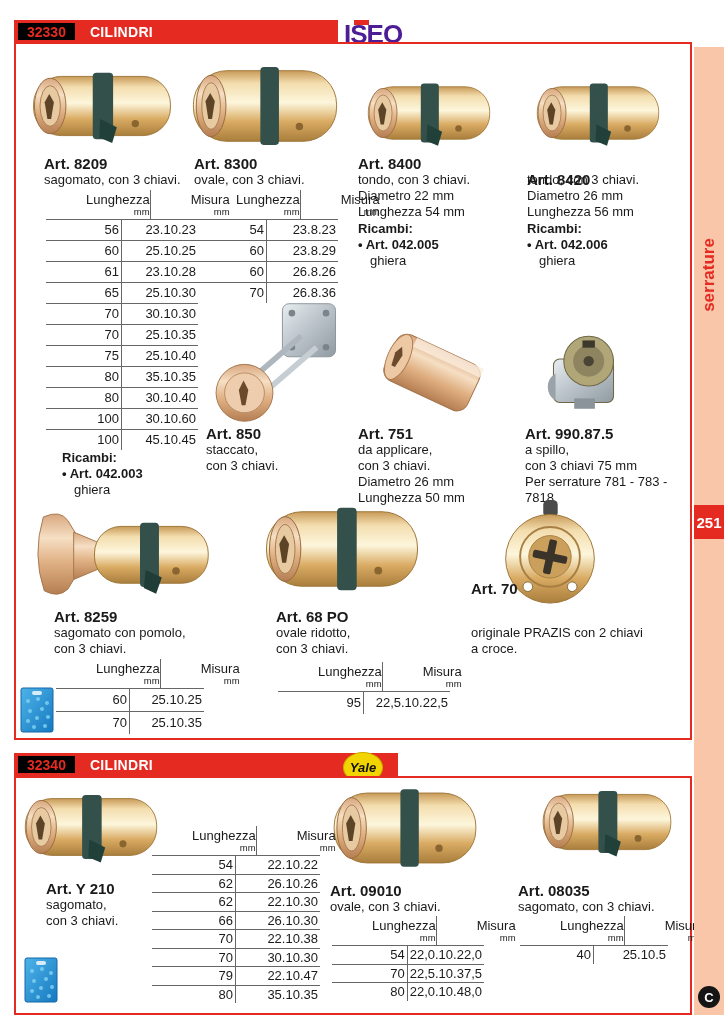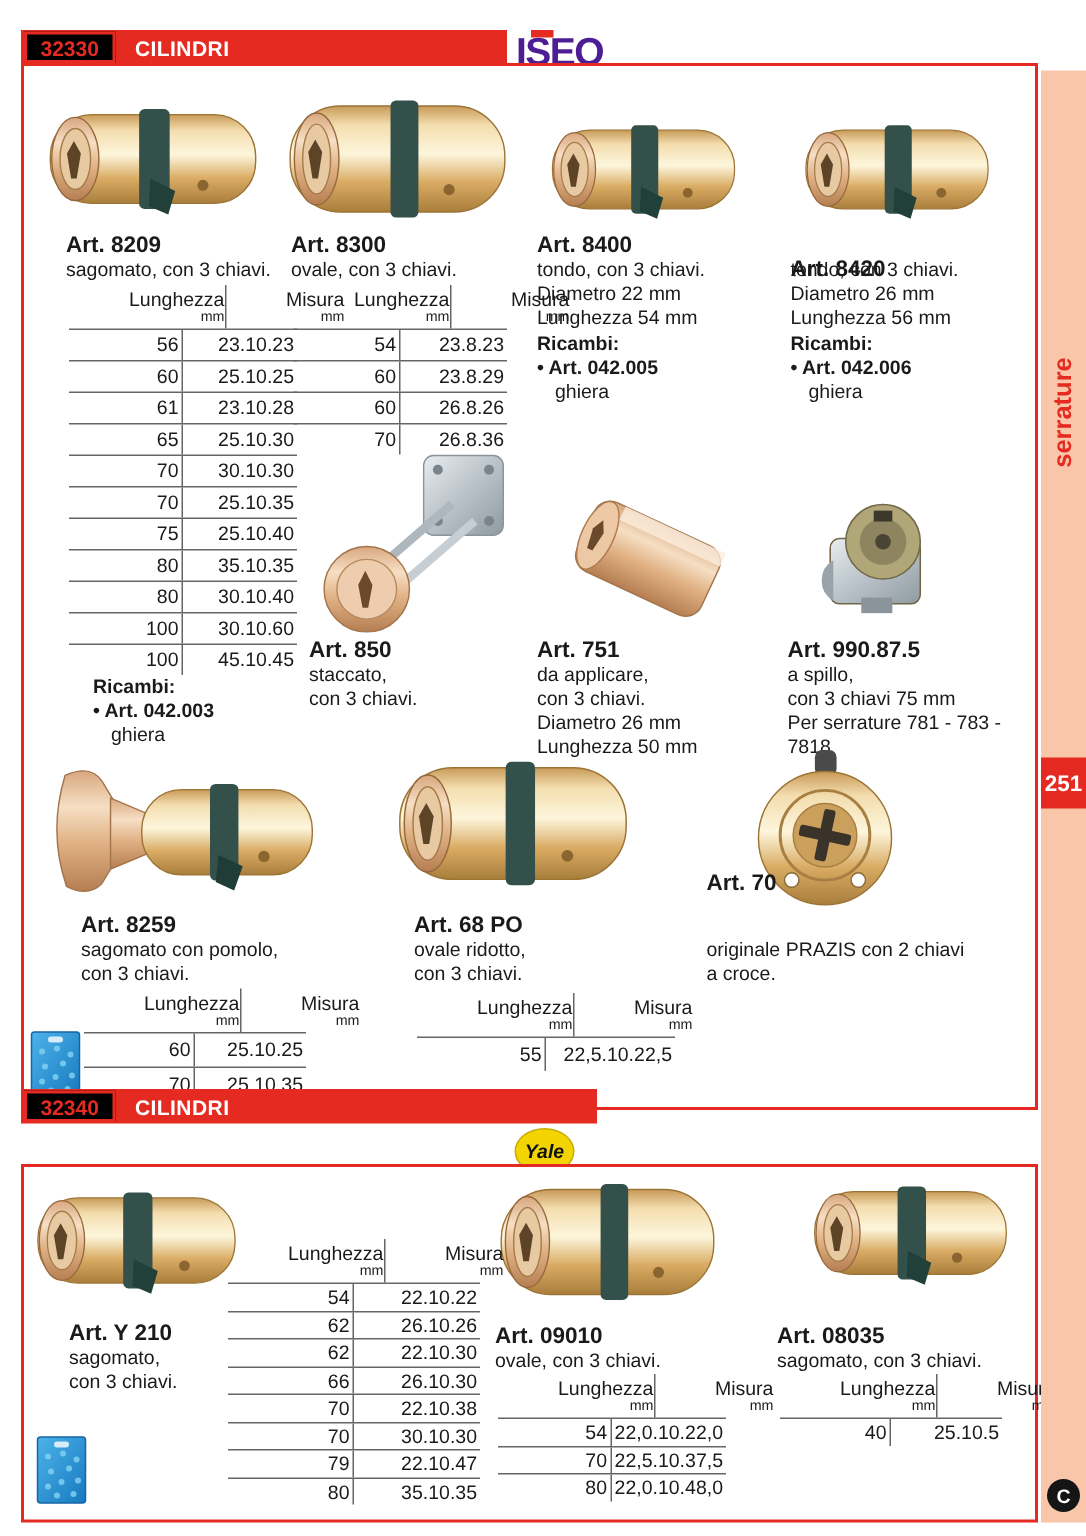--- a/index.html
+++ b/index.html
@@ -424,31 +424,31 @@
           <span class="hname">Lunghezza</span>
           <span class="hunit">mm</span>
         </div>
       <div class="pt-hc">
           <span class="hname">Misura</span>
           <span class="hunit">mm</span>
         </div>
     </div>
     <div class="pt-body">
         <div class="pt-row">
-          <div class="pt-c pt-c1">55</div>
+          <div class="pt-c pt-c1">95</div>
           <div class="pt-c">22,5.10.22,5</div>
         </div>
       </div>
   </div>
 
   <div class="pname" style="left:471px;top:580px">Art. 70</div>
   <div class="pdesc" style="left:471px;top:625px">originale PRAZIS con 2 chiavi
 a croce.</div>
 
-  <div class="bar" style="left:14px;top:726px;width:384px">
+  <div class="bar" style="left:14px;top:753px;width:384px">
     <div class="code-box">32340</div>
     <div class="bar-title">CILINDRI</div>
   </div>
   <div class="yale">
     <span>Yale</span>
   </div>
   <div class="sbox box2"></div>
 
   <div class="pimg" style="left:20px;top:778px;width:142px;height:98px">
       <svg>

